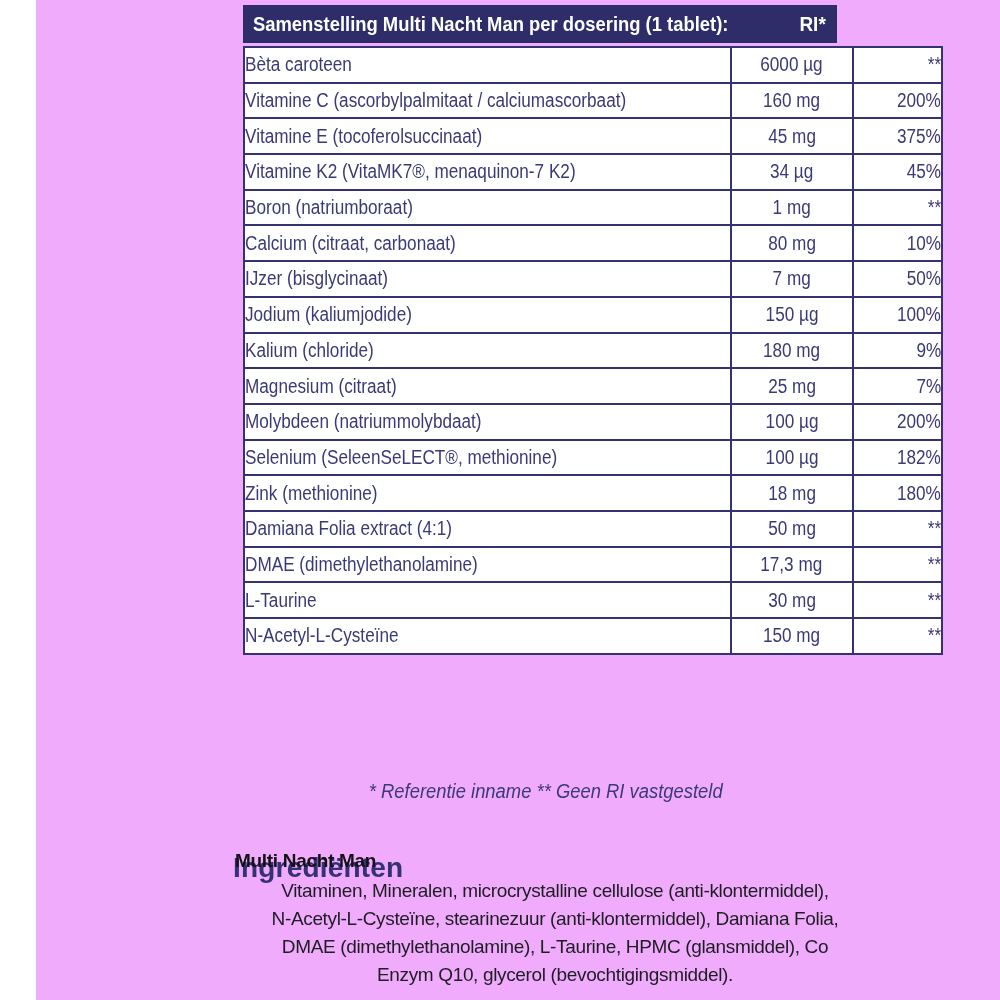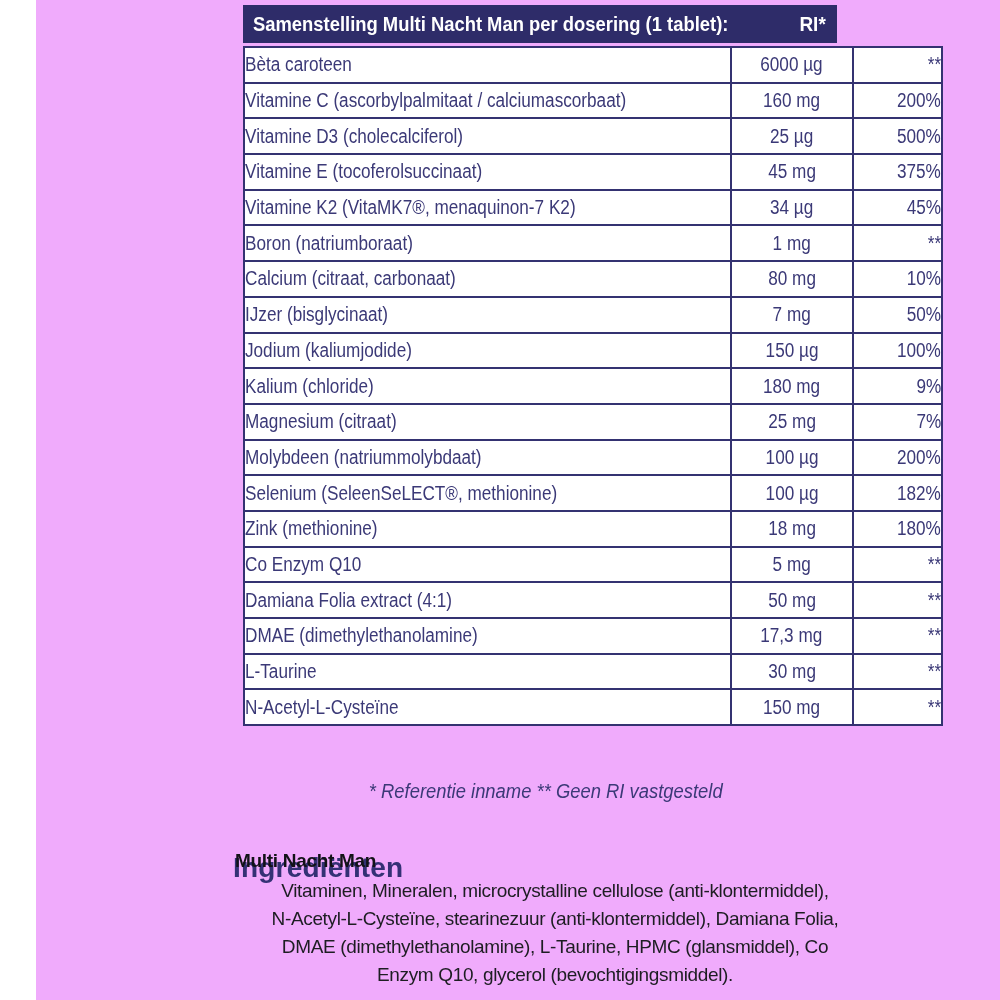--- a/index.html
+++ b/index.html
@@ -72,25 +72,20 @@
           <td class="td-name"><span class="cond">Bèta caroteen</span></td>
           <td class="td-amt"><span class="cond">6000 µg</span></td>
           <td class="td-ri"><span class="cond">**</span></td>
         </tr>
         <tr>
           <td class="td-name"><span class="cond">Vitamine C (ascorbylpalmitaat / calciumascorbaat)</span></td>
           <td class="td-amt"><span class="cond">160 mg</span></td>
           <td class="td-ri"><span class="cond">200%</span></td>
         </tr>
         <tr>
-          <td class="td-name"><span class="cond">Vitamine D3 (cholecalciferol)</span></td>
-          <td class="td-amt"><span class="cond">25 µg</span></td>
-          <td class="td-ri"><span class="cond">500%</span></td>
-        </tr>
-        <tr>
           <td class="td-name"><span class="cond">Vitamine E (tocoferolsuccinaat)</span></td>
           <td class="td-amt"><span class="cond">45 mg</span></td>
           <td class="td-ri"><span class="cond">375%</span></td>
         </tr>
         <tr>
           <td class="td-name"><span class="cond">Vitamine K2 (VitaMK7®, menaquinon-7 K2)</span></td>
           <td class="td-amt"><span class="cond">34 µg</span></td>
           <td class="td-ri"><span class="cond">45%</span></td>
         </tr>
         <tr>
@@ -132,25 +127,20 @@
           <td class="td-name"><span class="cond">Selenium (SeleenSeLECT®, methionine)</span></td>
           <td class="td-amt"><span class="cond">100 µg</span></td>
           <td class="td-ri"><span class="cond">182%</span></td>
         </tr>
         <tr>
           <td class="td-name"><span class="cond">Zink (methionine)</span></td>
           <td class="td-amt"><span class="cond">18 mg</span></td>
           <td class="td-ri"><span class="cond">180%</span></td>
         </tr>
         <tr>
-          <td class="td-name"><span class="cond">Co Enzym Q10</span></td>
-          <td class="td-amt"><span class="cond">5 mg</span></td>
-          <td class="td-ri"><span class="cond">**</span></td>
-        </tr>
-        <tr>
           <td class="td-name"><span class="cond">Damiana Folia extract (4:1)</span></td>
           <td class="td-amt"><span class="cond">50 mg</span></td>
           <td class="td-ri"><span class="cond">**</span></td>
         </tr>
         <tr>
           <td class="td-name"><span class="cond">DMAE (dimethylethanolamine)</span></td>
           <td class="td-amt"><span class="cond">17,3 mg</span></td>
           <td class="td-ri"><span class="cond">**</span></td>
         </tr>
         <tr>

